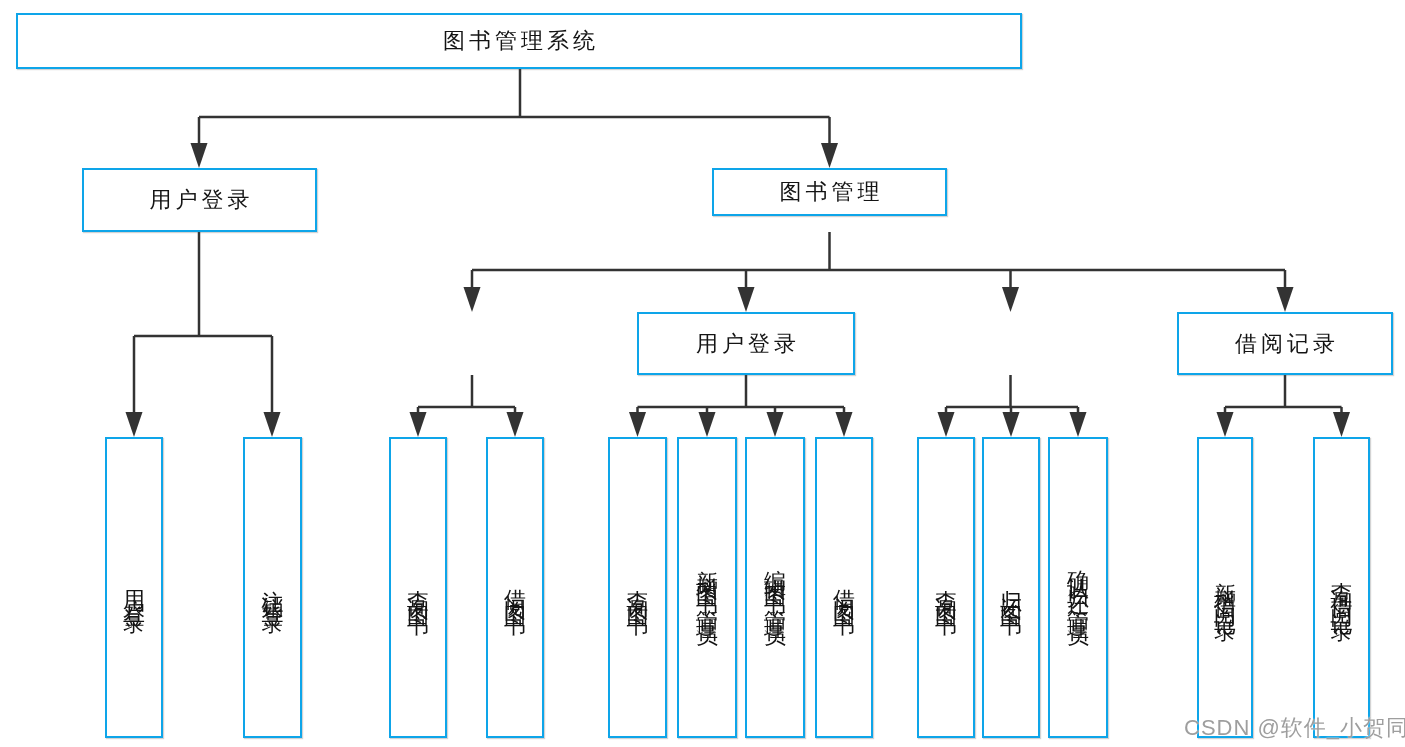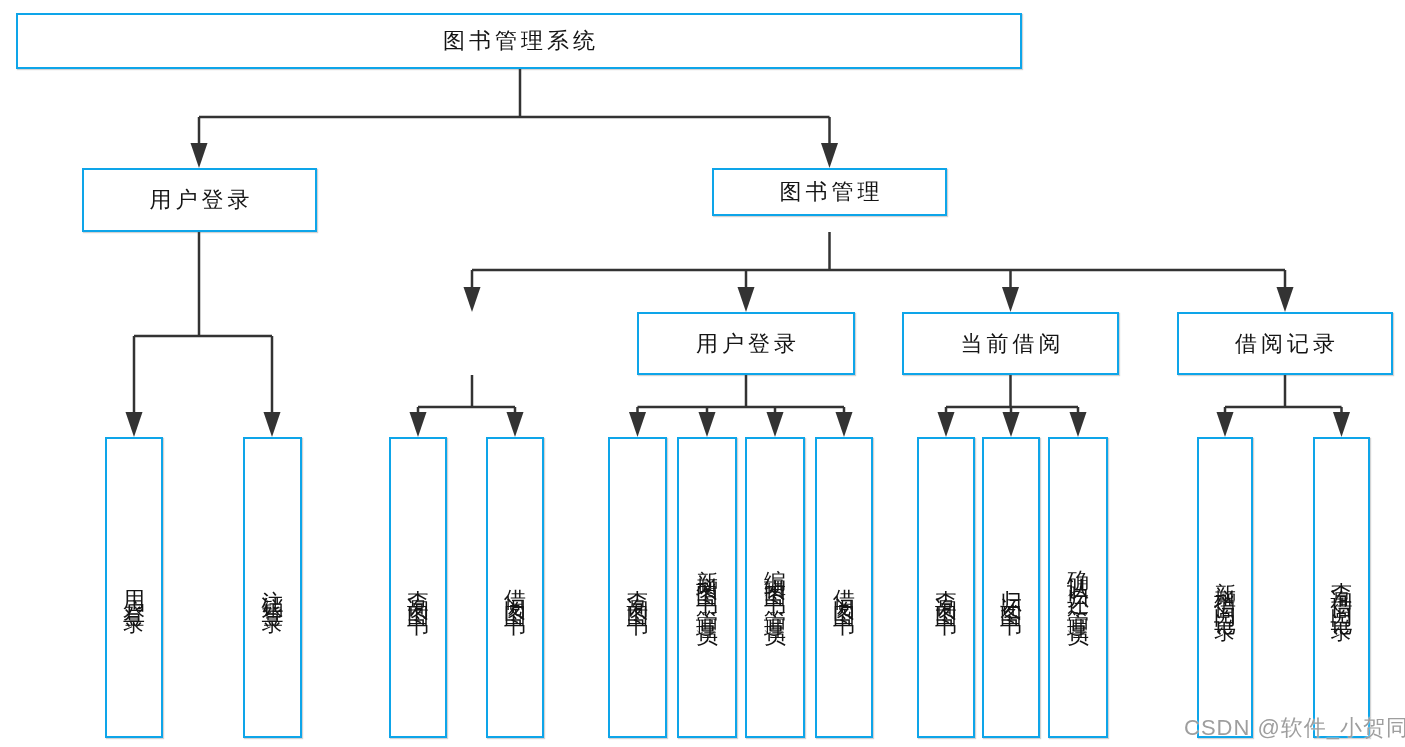--- a/index.html
+++ b/index.html
@@ -91,23 +91,20 @@
   <div class="node nh" style="left:82px;top:168px;width:235px;height:64px;">
     <span class="label">用户登录</span>
   </div>
   <div class="node nh" style="left:712px;top:168px;width:235px;height:48px;">
     <span class="label">图书管理</span>
   </div>
 
   <div class="node nh" style="left:637px;top:312px;width:218px;height:63px;">
     <span class="label">用户登录</span>
   </div>
-  <div class="node nh" style="left:902px;top:312px;width:217px;height:63px;">
-    <span class="label">当前借阅</span>
-  </div>
   <div class="node nh" style="left:1177px;top:312px;width:216px;height:63px;">
     <span class="label">借阅记录</span>
   </div>
 
   <div class="node nv" style="left:105px;top:437px;width:58px;height:301px;">
     <span class="label">用户登录</span>
   </div>
   <div class="node nv" style="left:243px;top:437px;width:59px;height:301px;">
     <span class="label">注销登录</span>
   </div>

